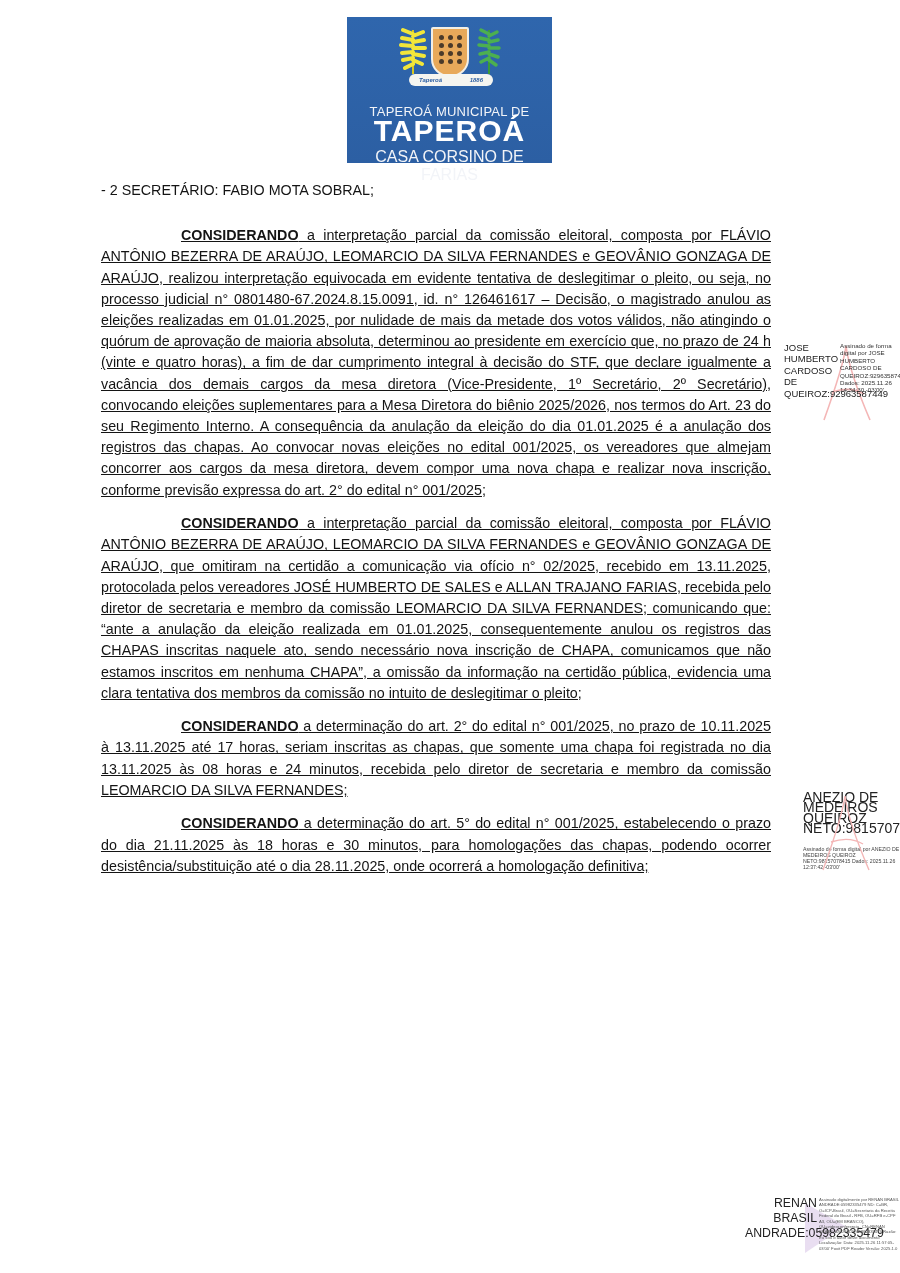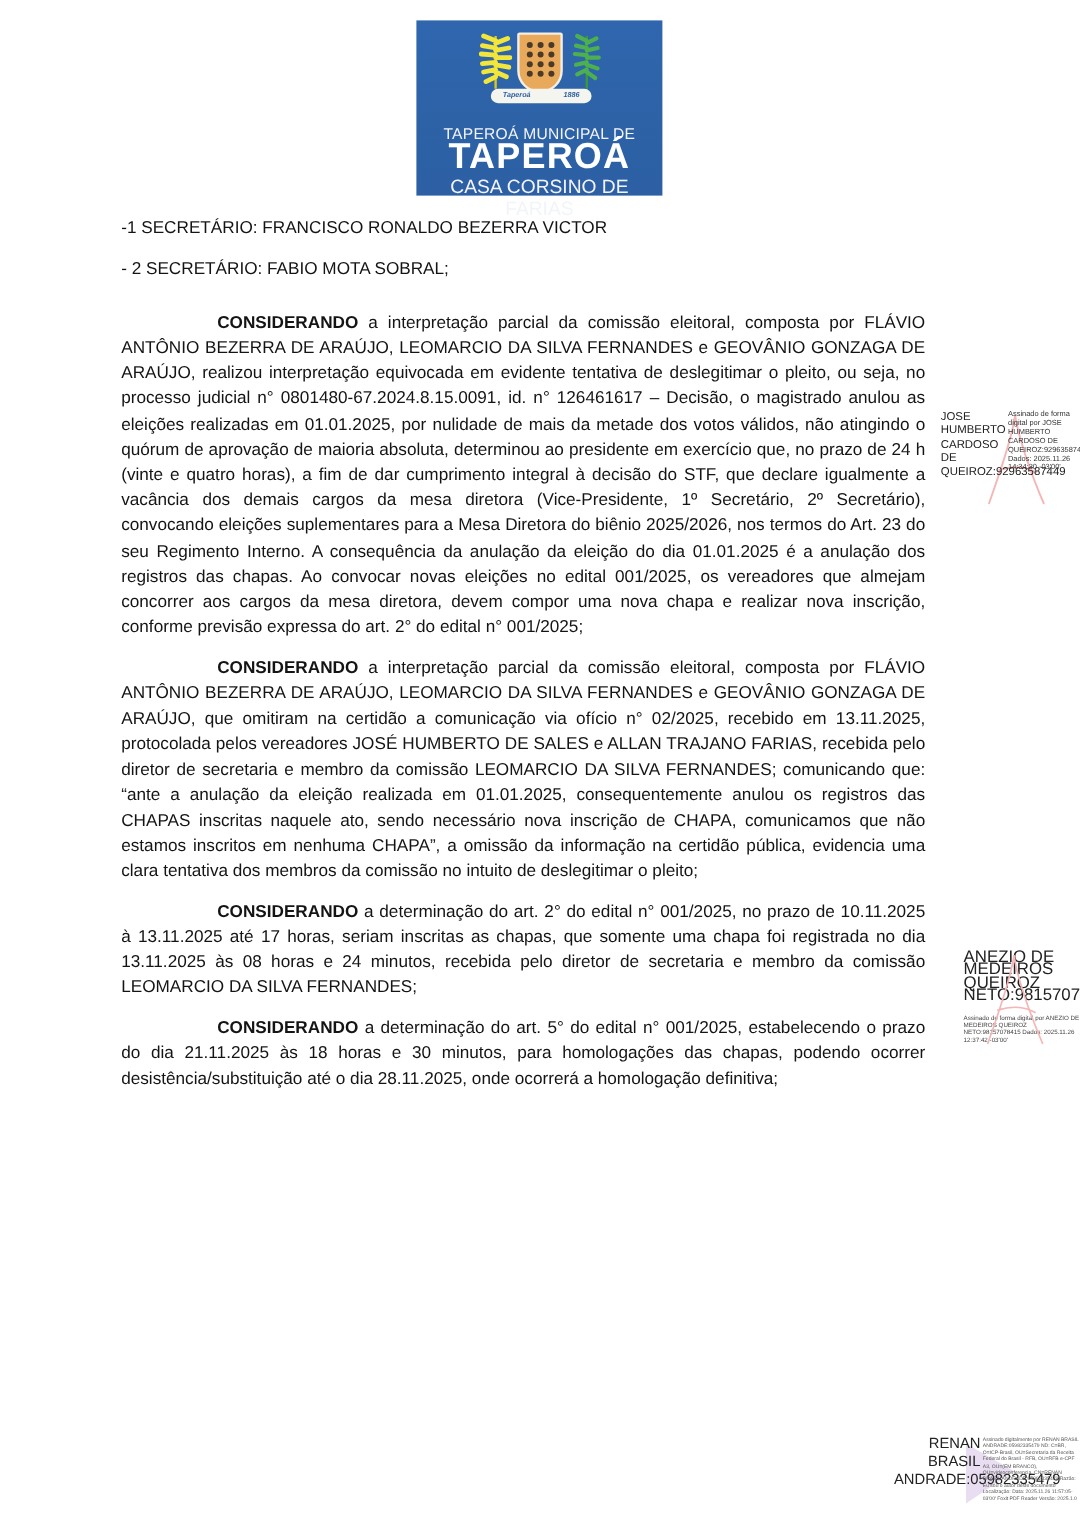--- a/index.html
+++ b/index.html
@@ -9,21 +9,21 @@
   .logo .shield { position: absolute; left: 36px; top: 3px; width: 38px; height: 50px; background: #e8a95a; border: 2px solid #f3efe5; border-radius: 2px 2px 18px 18px; box-sizing: border-box; }
   .logo .dots { position: absolute; left: 6px; top: 6px; width: 24px; display: grid; grid-template-columns: repeat(3, 6px); gap: 3px; }
   .logo .dots span { width: 5px; height: 5px; background: #4a3a2a; border-radius: 50%; display: block; }
   .logo .ribbon { position: absolute; left: 14px; top: 50px; width: 84px; height: 12px; background: #f5f5f0; border-radius: 6px; font-size: 6px; color: #2c5fa3; display: flex; justify-content: space-between; align-items: center; padding: 0 10px; box-sizing: border-box; font-style: italic; font-weight: bold; }
   .logo .line1 { position: absolute; left: 0; width: 100%; top: 87px; text-align: center; color: #f2f4f8; font-size: 13px; letter-spacing: 0.2px; }
   .logo .line2 { position: absolute; left: 0; width: 100%; top: 99px; text-align: center; color: #ffffff; font-size: 30px; font-weight: bold; letter-spacing: 1px; line-height: 30px; }
   .logo .line3 { position: absolute; left: 0; width: 100%; top: 131px; text-align: center; color: #f2f4f8; font-size: 16px; }
 
   .doc { position: absolute; left: 101px; top: 180px; width: 670px; font-family: "Liberation Sans", sans-serif; font-size: 14.3px; line-height: 21.2px; color: #141414; }
   .cand { margin: 0 0 12.4px 0; }
-  .para { text-align: justify; text-indent: 80px; margin: 0 0 12.3px 0; }
+  .para { text-align: justify; text-indent: 80px; margin: 0 0 12.3px 0; text-decoration: underline; }
   .para b { font-weight: bold; }
 
   .sig1 { position: absolute; left: 784px; top: 342px; width: 116px; height: 82px; }
   .sig1 .name { position: absolute; left: 0; top: 0; font-size: 9.5px; line-height: 11.4px; color: #222; width: 55px; }
   .sig1 .meta { position: absolute; left: 56px; top: 0; font-size: 6.2px; line-height: 7.4px; color: #333; width: 60px; }
   .sig2 { position: absolute; left: 803px; top: 792px; width: 97px; }
   .sig2 .name { font-size: 14px; line-height: 10.4px; color: #222; }
   .sig2 .meta { font-size: 5.2px; line-height: 6.2px; color: #444; margin-top: 12px; }
   .sig3 { position: absolute; left: 745px; top: 1196px; width: 155px; height: 60px; }
   .sig3 .name { position: absolute; left: 0; top: 0; width: 72px; text-align: right; font-size: 12.3px; line-height: 14.8px; color: #222; }
@@ -63,21 +63,20 @@
       <span>Taperoá</span>
       <span>1886</span>
     </div>
   </div>
   <div class="line1">TAPEROÁ MUNICIPAL DE</div>
   <div class="line2">TAPEROÁ</div>
   <div class="line3">CASA CORSINO DE FARIAS</div>
 </div>
 
 <div class="doc">
-  <p class="cand">-1 SECRETÁRIO: FRANCISCO RONALDO BEZERRA VICTOR</p>
   <p class="cand" style="margin-bottom:24px">- 2 SECRETÁRIO: FABIO MOTA SOBRAL;</p>
 
   <p class="para"><b>CONSIDERANDO</b><span> a interpretação parcial da comissão eleitoral, composta por FLÁVIO ANTÔNIO BEZERRA DE ARAÚJO, LEOMARCIO DA SILVA FERNANDES e GEOVÂNIO GONZAGA DE ARAÚJO, realizou interpretação equivocada em evidente tentativa de deslegitimar o pleito, ou seja, no processo judicial n° 0801480-67.2024.8.15.0091, id. n° 126461617 – Decisão, o magistrado anulou as eleições realizadas em 01.01.2025, por nulidade de mais da metade dos votos válidos, não atingindo o quórum de aprovação de maioria absoluta, determinou ao presidente em exercício que, no prazo de 24 h (vinte e quatro horas), a fim de dar cumprimento integral à decisão do STF, que declare igualmente a vacância dos demais cargos da mesa diretora (Vice-Presidente, 1º Secretário, 2º Secretário), convocando eleições suplementares para a Mesa Diretora do biênio 2025/2026, nos termos do Art. 23 do seu Regimento Interno. A consequência da anulação da eleição do dia 01.01.2025 é a anulação dos registros das chapas. Ao convocar novas eleições no edital 001/2025, os vereadores que almejam concorrer aos cargos da mesa diretora, devem compor uma nova chapa e realizar nova inscrição, conforme previsão expressa do art. 2° do edital n° 001/2025;</span></p>
   <p class="para"><b>CONSIDERANDO</b><span> a interpretação parcial da comissão eleitoral, composta por FLÁVIO ANTÔNIO BEZERRA DE ARAÚJO, LEOMARCIO DA SILVA FERNANDES e GEOVÂNIO GONZAGA DE ARAÚJO, que omitiram na certidão a comunicação via ofício n° 02/2025, recebido em 13.11.2025, protocolada pelos vereadores JOSÉ HUMBERTO DE SALES e ALLAN TRAJANO FARIAS, recebida pelo diretor de secretaria e membro da comissão LEOMARCIO DA SILVA FERNANDES; comunicando que: “ante a anulação da eleição realizada em 01.01.2025, consequentemente anulou os registros das CHAPAS inscritas naquele ato, sendo necessário nova inscrição de CHAPA, comunicamos que não estamos inscritos em nenhuma CHAPA”, a omissão da informação na certidão pública, evidencia uma clara tentativa dos membros da comissão no intuito de deslegitimar o pleito;</span></p>
   <p class="para"><b>CONSIDERANDO</b><span> a determinação do art. 2° do edital n° 001/2025, no prazo de 10.11.2025 à 13.11.2025 até 17 horas, seriam inscritas as chapas, que somente uma chapa foi registrada no dia 13.11.2025 às 08 horas e 24 minutos, recebida pelo diretor de secretaria e membro da comissão LEOMARCIO DA SILVA FERNANDES;</span></p>
   <p class="para"><b>CONSIDERANDO</b><span> a determinação do art. 5° do edital n° 001/2025, estabelecendo o prazo do dia 21.11.2025 às 18 horas e 30 minutos, para homologações das chapas, podendo ocorrer desistência/substituição até o dia 28.11.2025, onde ocorrerá a homologação definitiva;</span></p>
 </div>
 
 <div class="sig1">
   <svg class="stamp" style="left:30px;top:0" width="60" height="80" viewBox="0 0 60 80">

